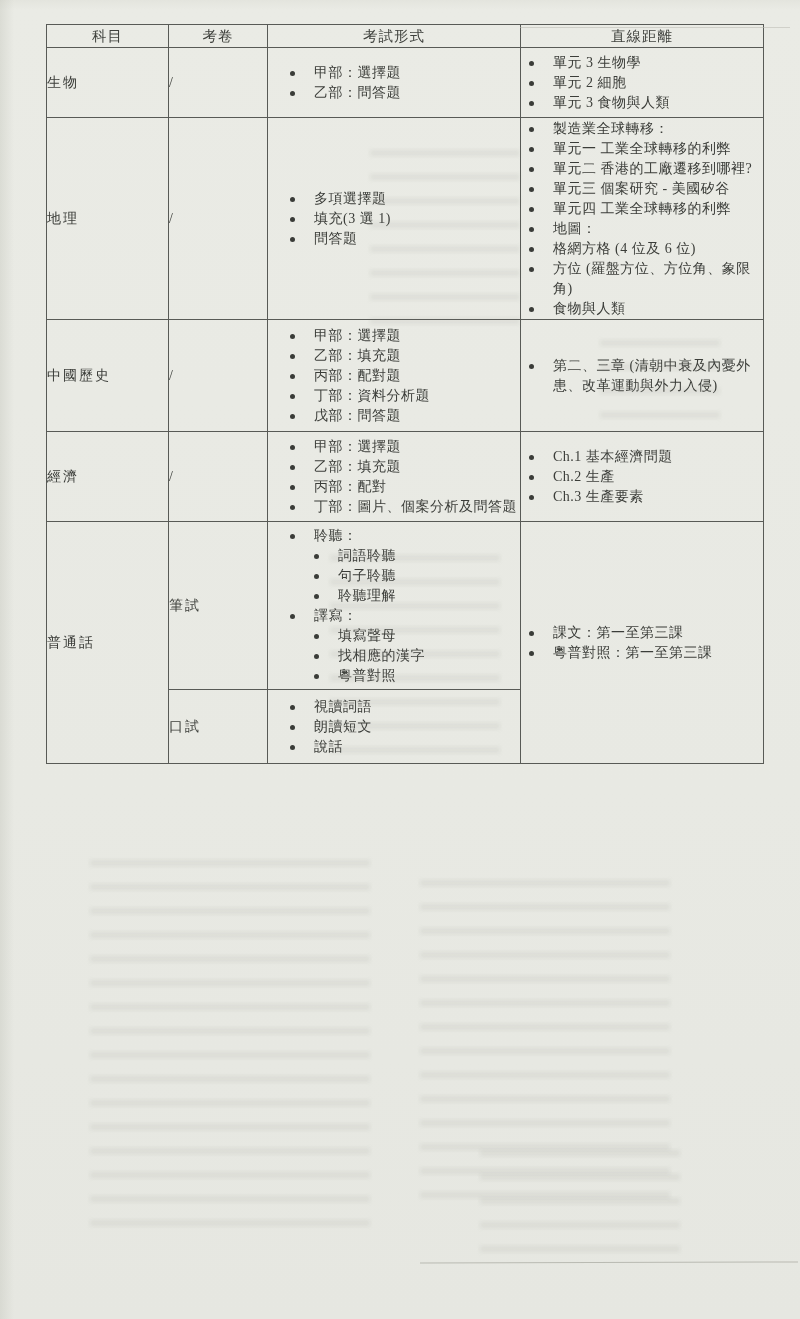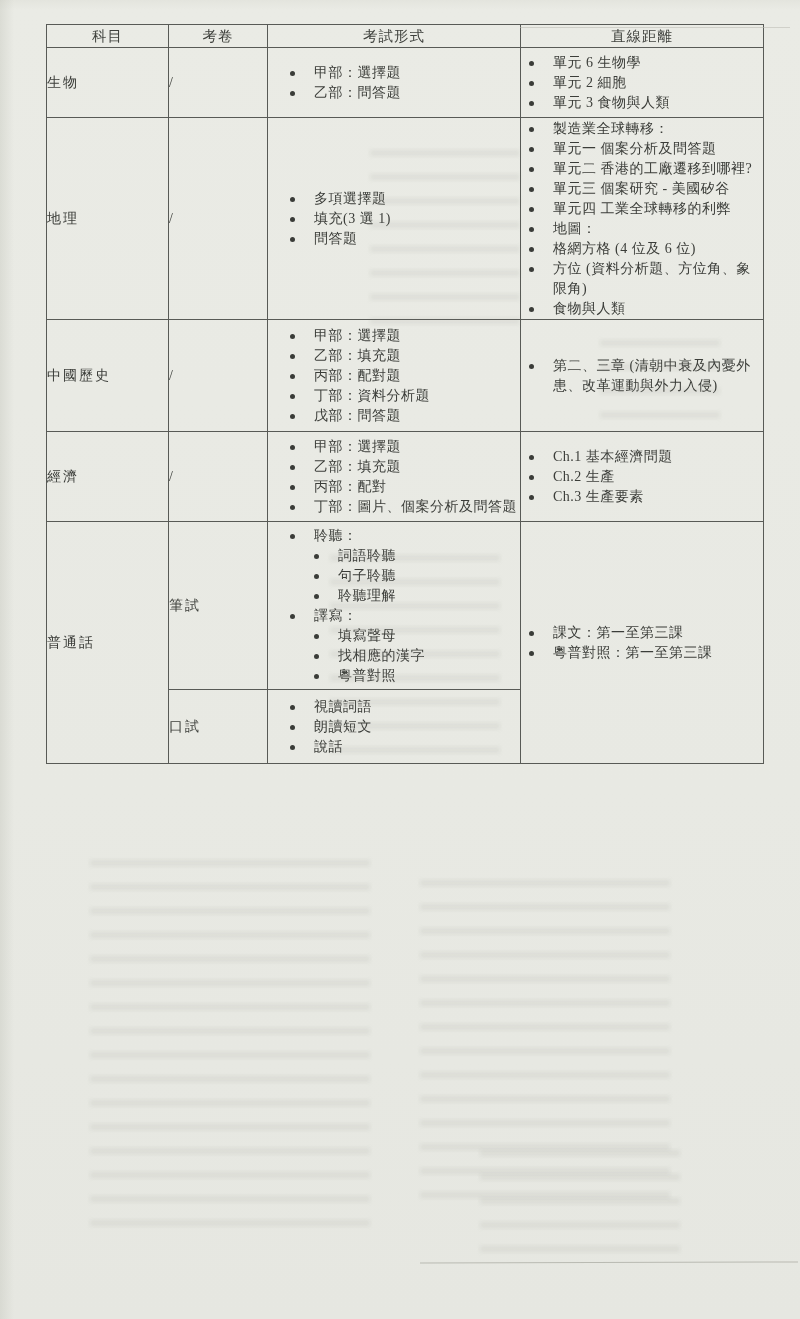--- a/index.html
+++ b/index.html
@@ -118,47 +118,47 @@
         <td class="c-subject">生物</td>
         <td class="c-paper">/</td>
         <td class="c-format">
           <ul class="blist">
             <li class="b">甲部：選擇題</li>
             <li class="b">乙部：問答題</li>
           </ul>
         </td>
         <td class="c-scope">
           <ul class="blist">
-            <li class="b">單元 6 生物學</li>
+            <li class="b">單元 3 生物學</li>
             <li class="b">單元 2 細胞</li>
             <li class="b">單元 3 食物與人類</li>
           </ul>
         </td>
       </tr>
 
       <tr style="height:202px">
         <td class="c-subject">地理</td>
         <td class="c-paper">/</td>
         <td class="c-format">
           <ul class="blist">
             <li class="b">多項選擇題</li>
             <li class="b">填充(3 選 1)</li>
             <li class="b">問答題</li>
           </ul>
         </td>
         <td class="c-scope">
           <ul class="blist">
             <li class="b">製造業全球轉移：</li>
-            <li class="b">單元一 個案分析及問答題</li>
+            <li class="b">單元一 工業全球轉移的利弊</li>
             <li class="b">單元二 香港的工廠遷移到哪裡?</li>
             <li class="b">單元三 個案研究 - 美國矽谷</li>
             <li class="b">單元四 工業全球轉移的利弊</li>
             <li class="b">地圖：</li>
             <li class="b">格網方格 (4 位及 6 位)</li>
-            <li class="b">方位 (資料分析題、方位角、象限角)</li>
+            <li class="b">方位 (羅盤方位、方位角、象限角)</li>
             <li class="b">食物與人類</li>
           </ul>
         </td>
       </tr>
 
       <tr style="height:112px">
         <td class="c-subject">中國歷史</td>
         <td class="c-paper">/</td>
         <td class="c-format">
           <ul class="blist">

